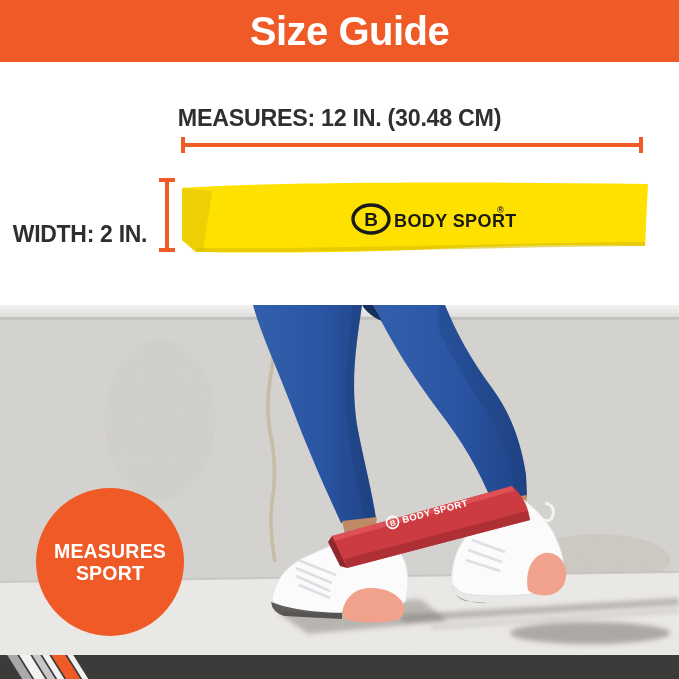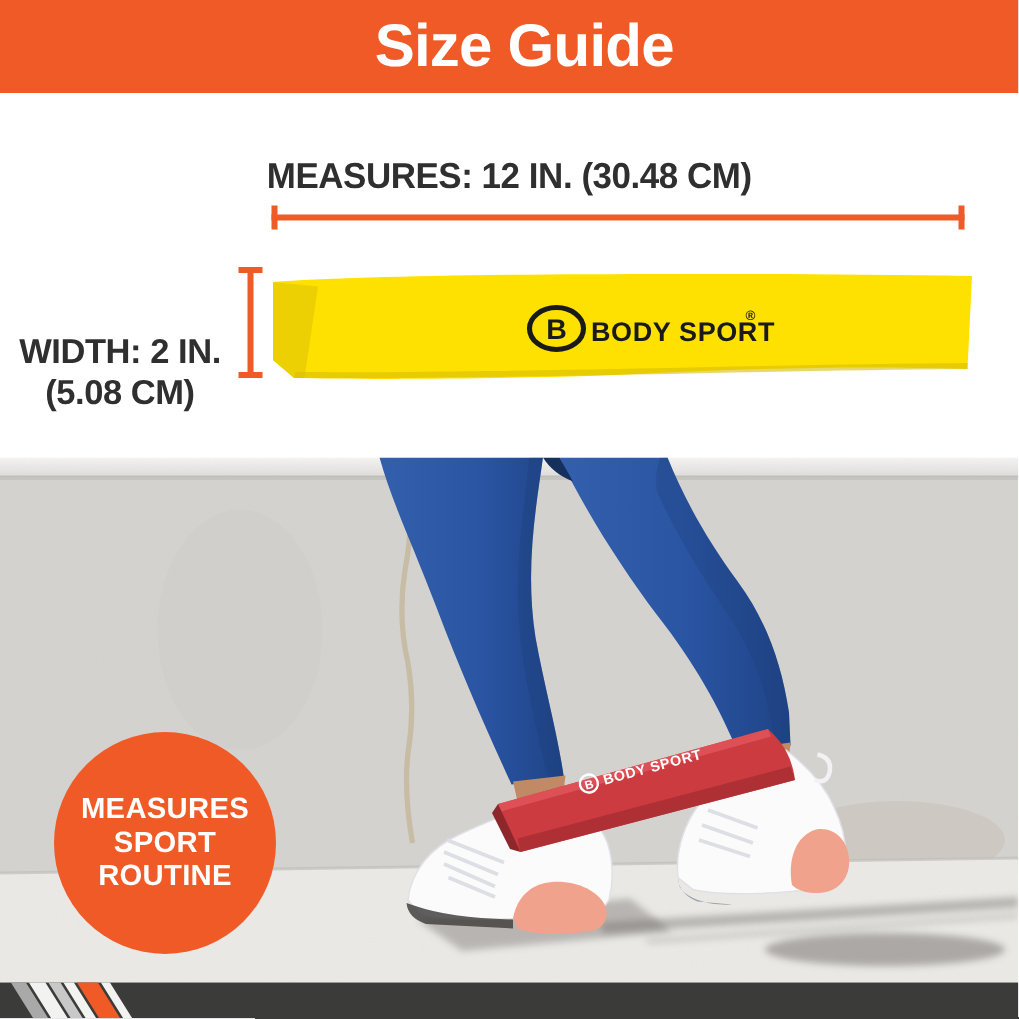--- a/index.html
+++ b/index.html
@@ -66,21 +66,20 @@
 
   <div class="measure-label">MEASURES: 12 IN. (30.48 CM)</div>
   <div class="h-bracket">
     <div class="cap-l"></div>
     <div class="bar"></div>
     <div class="cap-r"></div>
   </div>
 
   <div class="width-label">
     <div>WIDTH: 2 IN.</div>
-    <div>(5.08 CM)</div>
   </div>
   <div class="v-bracket">
     <div class="cap-t"></div>
     <div class="bar"></div>
     <div class="cap-b"></div>
   </div>
 
   <svg class="band-svg" viewBox="0 0 679 679">
     <path d="M182,188 C250,183 430,181 648,184 L645,246 C560,243 470,247 410,250 C330,253 240,253 196,252 L182,240 Z" fill="#FFE100"></path>
     <path d="M182,188 L212,191 L203,252 L196,252 L182,240 Z" fill="#E9CC04" opacity="0.85"></path>
@@ -163,21 +162,20 @@
         <circle cx="-32" cy="-2" r="6" fill="none" stroke="#ffffff" stroke-width="1.6"></circle>
         <text x="-32" y="1.5" font-size="8" font-weight="bold" fill="#ffffff" text-anchor="middle">B</text>
         <text x="-22" y="1.5" font-size="9.5" font-weight="bold" fill="#ffffff" letter-spacing="0.5">BODY SPORT</text>
       </g>
     </g>
   </svg>
 
   <div class="badge">
     <span>MEASURES</span>
     <span>SPORT</span>
-    <span>ROUTINE</span>
   </div>
 
   <div class="footer">
     <div class="st st1"></div>
     <div class="st st2"></div>
     <div class="st st3"></div>
     <div class="st st4"></div>
     <div class="st st5"></div>
     <div class="st st6"></div>
   </div>

